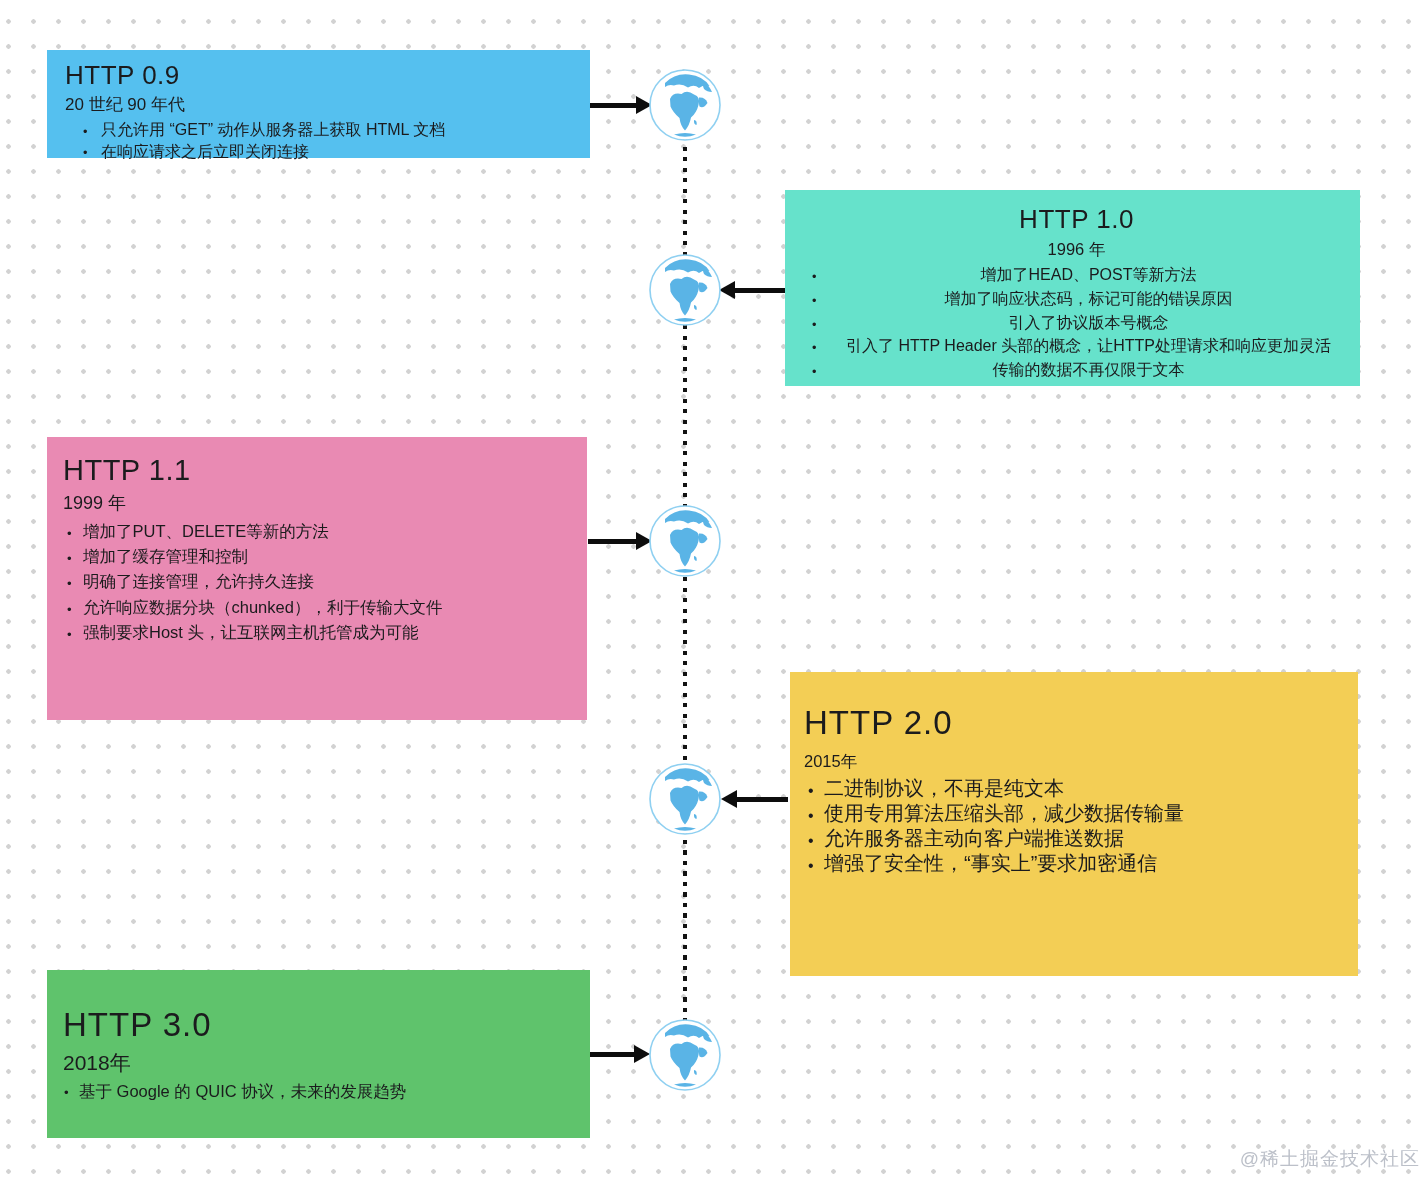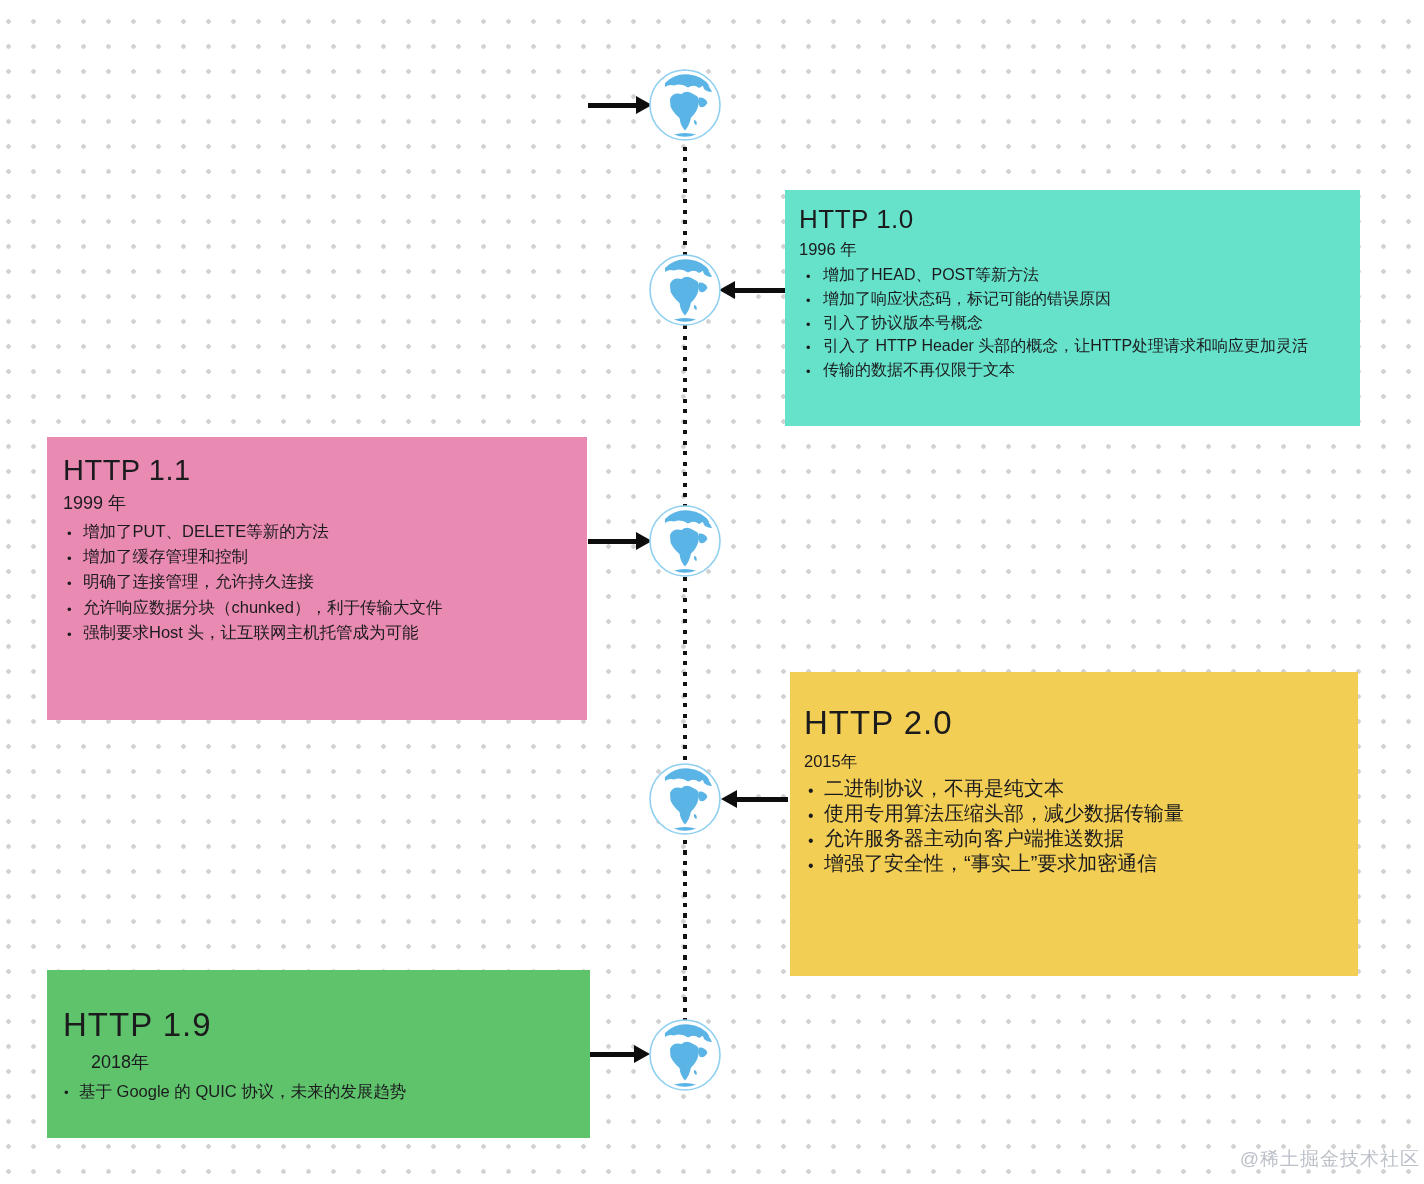--- a/index.html
+++ b/index.html
@@ -28,41 +28,41 @@
   .card li::before{content:"•"; position:absolute; left:4px; font-size:0.8em; top:0.15em;}
 
   
   .card-1{left:47px; top:50px; width:543px; height:108px; padding:9px 18px;}
   .card-1 .title{font-size:26px; line-height:33px;}
   .card-1 .period{font-size:17px; line-height:22px;}
   .card-1 li{font-size:16px; line-height:21.5px;}
   .card-1 li{padding-left:36px;}
   .card-1 li::before{left:18px;}
 
-  .card-2{left:785px; top:190px; width:575px; height:236px; padding:13px 12px 0 14px;}
+  .card-2{left:785px; top:190px; width:575px; height:196px; padding:13px 12px 0 20px;text-align:center;}
   .card-2 .title{font-size:26px; line-height:33px;}
   .card-2 .period{font-size:16.5px; line-height:22px;}
   .card-2 li{font-size:16px; line-height:23.8px; padding-left:24px;}
   .card-2 li::before{left:7px;}
 
   .card-3{left:47px; top:437px; width:540px; height:283px; padding:14px 14px 0 16px;}
   .card-3 .title{font-size:29px; line-height:38px;}
   .card-3 .period{font-size:18px; line-height:25px;}
   .card-3 li{font-size:16.5px; line-height:25.2px; padding-left:20px;}
   .card-3 li::before{left:4px;}
 
   .card-4{left:790px; top:672px; width:568px; height:304px; padding:29px 12px 0 14px;}
   .card-4 .title{font-size:33px; line-height:43px; letter-spacing:1px;}
   .card-4 .period{font-size:16.5px; line-height:24px; margin-top:5px;}
   .card-4 li{font-size:20px; line-height:25px; padding-left:20px;}
   .card-4 li::before{left:4px;}
 
   .card-5{left:47px; top:970px; width:543px; height:168px; padding:33px 14px 0 16px;}
   .card-5 .title{font-size:33px; line-height:44px; letter-spacing:1px;}
-  .card-5 .period{font-size:18px; line-height:25px; margin-top:3px;margin-left:28px;}
+  .card-5 .period{font-size:21px; line-height:25px; margin-top:3px;}
   .card-5 li{font-size:16.5px; line-height:26px; padding-left:16px;}
   .card-5 li::before{left:1px;}
 
   
   .dotline{
     position:absolute;
     left:683px; top:105px;
     width:3.5px; height:950px;
     background:repeating-linear-gradient(to bottom, #121212 0 4px, transparent 4px 10.5px);
   }
@@ -149,20 +149,28 @@
   <svg class="globe" style="left:648px; top:504px;">
       <use href="#globe-sym"></use>
     </svg>
   <svg class="globe" style="left:648px; top:762px;">
       <use href="#globe-sym"></use>
     </svg>
   <svg class="globe" style="left:648px; top:1018px;">
       <use href="#globe-sym"></use>
     </svg>
 
+  <div class="card card-1" style="background-color: rgb(85, 192, 239);">
+    <div class="title">HTTP 0.9</div>
+    <div class="period">20 世纪 90 年代</div>
+    <ul>
+        <li>只允许用 “GET” 动作从服务器上获取 HTML 文档</li>
+        <li>在响应请求之后立即关闭连接</li>
+      </ul>
+  </div>
 
   <div class="card card-2" style="background-color: rgb(102, 226, 203);">
     <div class="title">HTTP 1.0</div>
     <div class="period">1996 年</div>
     <ul>
         <li>增加了HEAD、POST等新方法</li>
         <li>增加了响应状态码，标记可能的错误原因</li>
         <li>引入了协议版本号概念</li>
         <li>引入了 HTTP Header 头部的概念，让HTTP处理请求和响应更加灵活</li>
         <li>传输的数据不再仅限于文本</li>
@@ -186,21 +194,21 @@
     <div class="period">2015年</div>
     <ul>
         <li>二进制协议，不再是纯文本</li>
         <li>使用专用算法压缩头部，减少数据传输量</li>
         <li>允许服务器主动向客户端推送数据</li>
         <li>增强了安全性，“事实上”要求加密通信</li>
       </ul>
   </div>
 
   <div class="card card-5" style="background-color: rgb(95, 195, 108);">
-    <div class="title">HTTP 1.9</div>
+    <div class="title">HTTP 3.0</div>
     <div class="period">2018年</div>
     <ul>
         <li>基于 Google 的 QUIC 协议，未来的发展趋势</li>
       </ul>
   </div>
 
   <div class="watermark">@稀土掘金技术社区</div>
 </div>
 
 </body></html>

